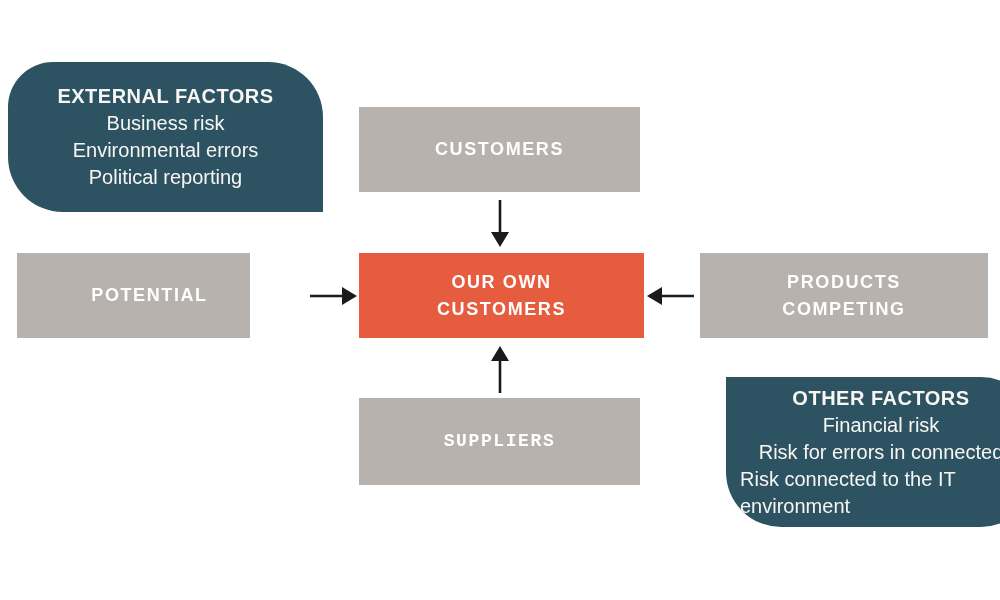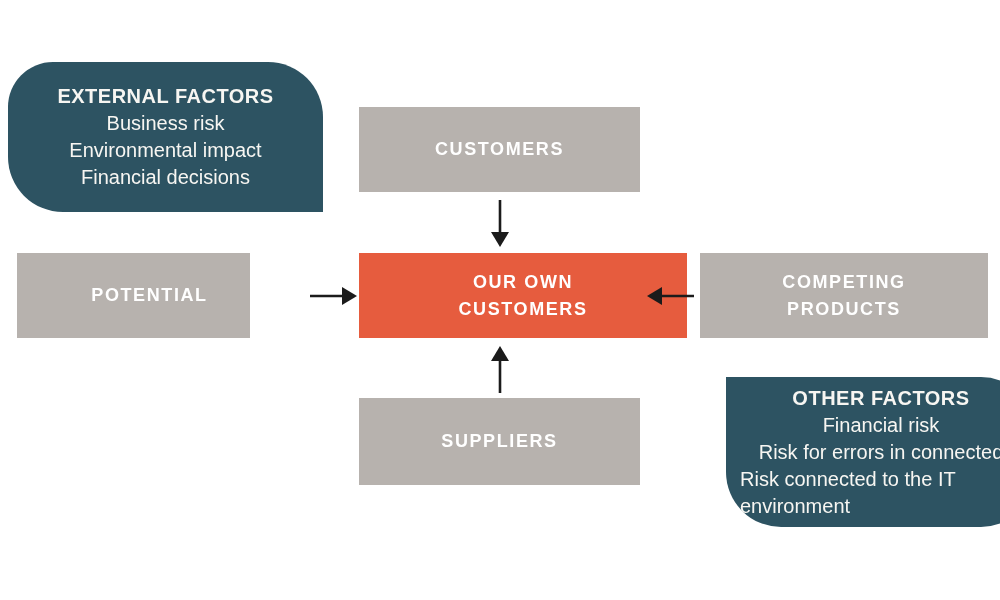--- a/index.html
+++ b/index.html
@@ -29,24 +29,24 @@
     color: #ffffff;
     font-weight: bold;
     font-size: 18px;
     letter-spacing: 1.6px;
     line-height: 27px;
   }
   .node.gray { background: var(--box-gray, #b7b2ae); }
   .node.orange { background: var(--accent-orange, #e65c3e); }
 
   .node-customers  { left: 359px; top: 107px; width: 281px; height: 85px; }
-  .node-center     { left: 359px; top: 253px; width: 328px; height: 85px; }
+  .node-center     { left: 359px; top: 253px; width: 285px; height: 85px; }
   .node-potential  { left: 17px;  top: 253px; width: 233px; height: 85px; padding-left: 32px; }
   .node-competing  { left: 700px; top: 253px; width: 288px; height: 85px; }
-  .node-suppliers  { left: 359px; top: 398px; width: 281px; height: 87px; }
+  .node-suppliers  { left: 359px; top: 398px; width: 281px; height: 87px; font-family: Liberation Mono, monospace; }
 
   .callout {
     position: absolute;
     background: var(--callout-teal, #2d5362);
     color: var(--text-white, #f7f6f2);
     display: flex;
     flex-direction: column;
     align-items: center;
     justify-content: center;
     text-align: left;
@@ -72,22 +72,22 @@
   .arrow polygon { fill: var(--arrow-black, #1b1b1b); }
 </style>
 </head>
 <body>
 
 <div class="canvas">
 
   <div class="callout callout-external">
     <div class="callout-title">EXTERNAL FACTORS</div>
     <div class="callout-item">Business risk</div>
-    <div class="callout-item">Environmental impact</div>
-    <div class="callout-item">Financial decisions</div>
+    <div class="callout-item">Environmental errors</div>
+    <div class="callout-item">Political reporting</div>
   </div>
 
   <div class="node gray node-customers">
     <span>CUSTOMERS</span>
   </div>
 
   <svg class="arrow" style="left:486px; top:197px;" width="28" height="52">
     <line x1="14" y1="3" x2="14" y2="37"></line>
     <polygon points="14,50 5,35 23,35"></polygon>
   </svg>
@@ -105,22 +105,22 @@
     <span>OUR OWN</span>
     <span>CUSTOMERS</span>
   </div>
 
   <svg class="arrow" style="left:644px; top:282px;" width="54" height="28">
     <line x1="50" y1="14" x2="16" y2="14"></line>
     <polygon points="3,14 18,5 18,23"></polygon>
   </svg>
 
   <div class="node gray node-competing">
+    <span>PRODUCTS</span>
     <span>COMPETING</span>
-    <span>PRODUCTS</span>
   </div>
 
   <svg class="arrow" style="left:486px; top:344px;" width="28" height="52">
     <line x1="14" y1="49" x2="14" y2="15"></line>
     <polygon points="14,2 5,17 23,17"></polygon>
   </svg>
 
   <div class="node gray node-suppliers">
     <span>SUPPLIERS</span>
   </div>

